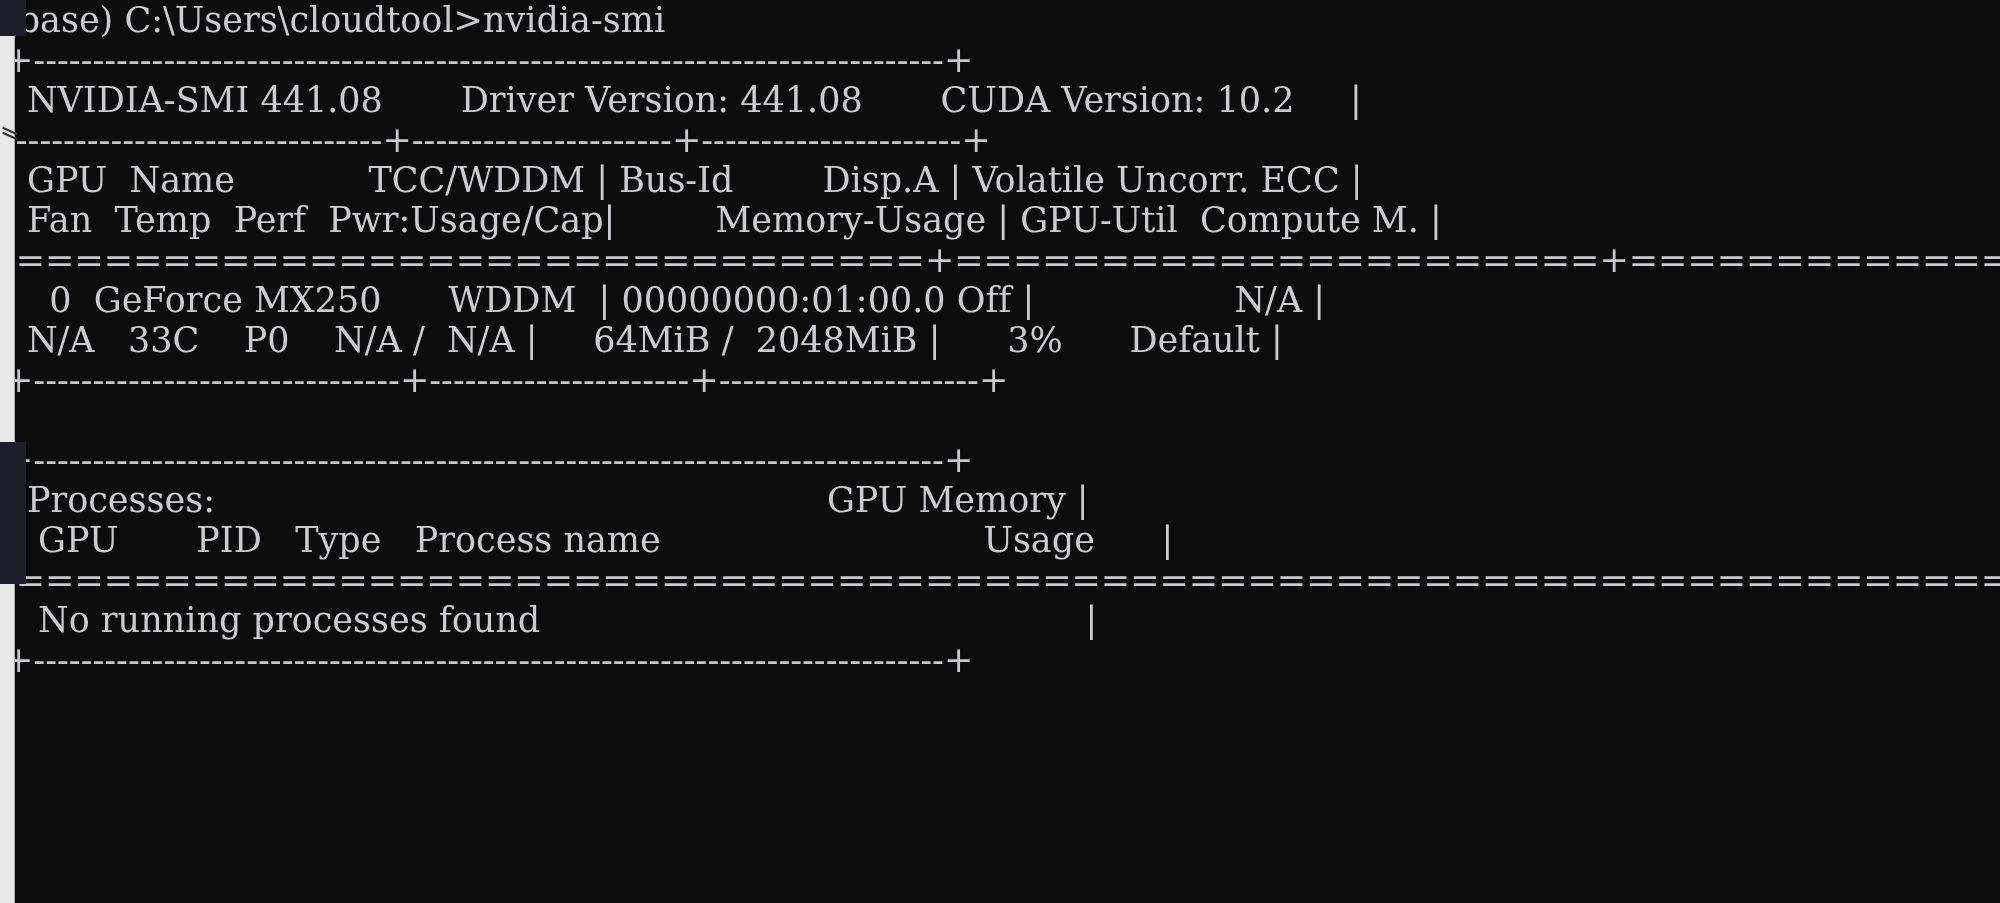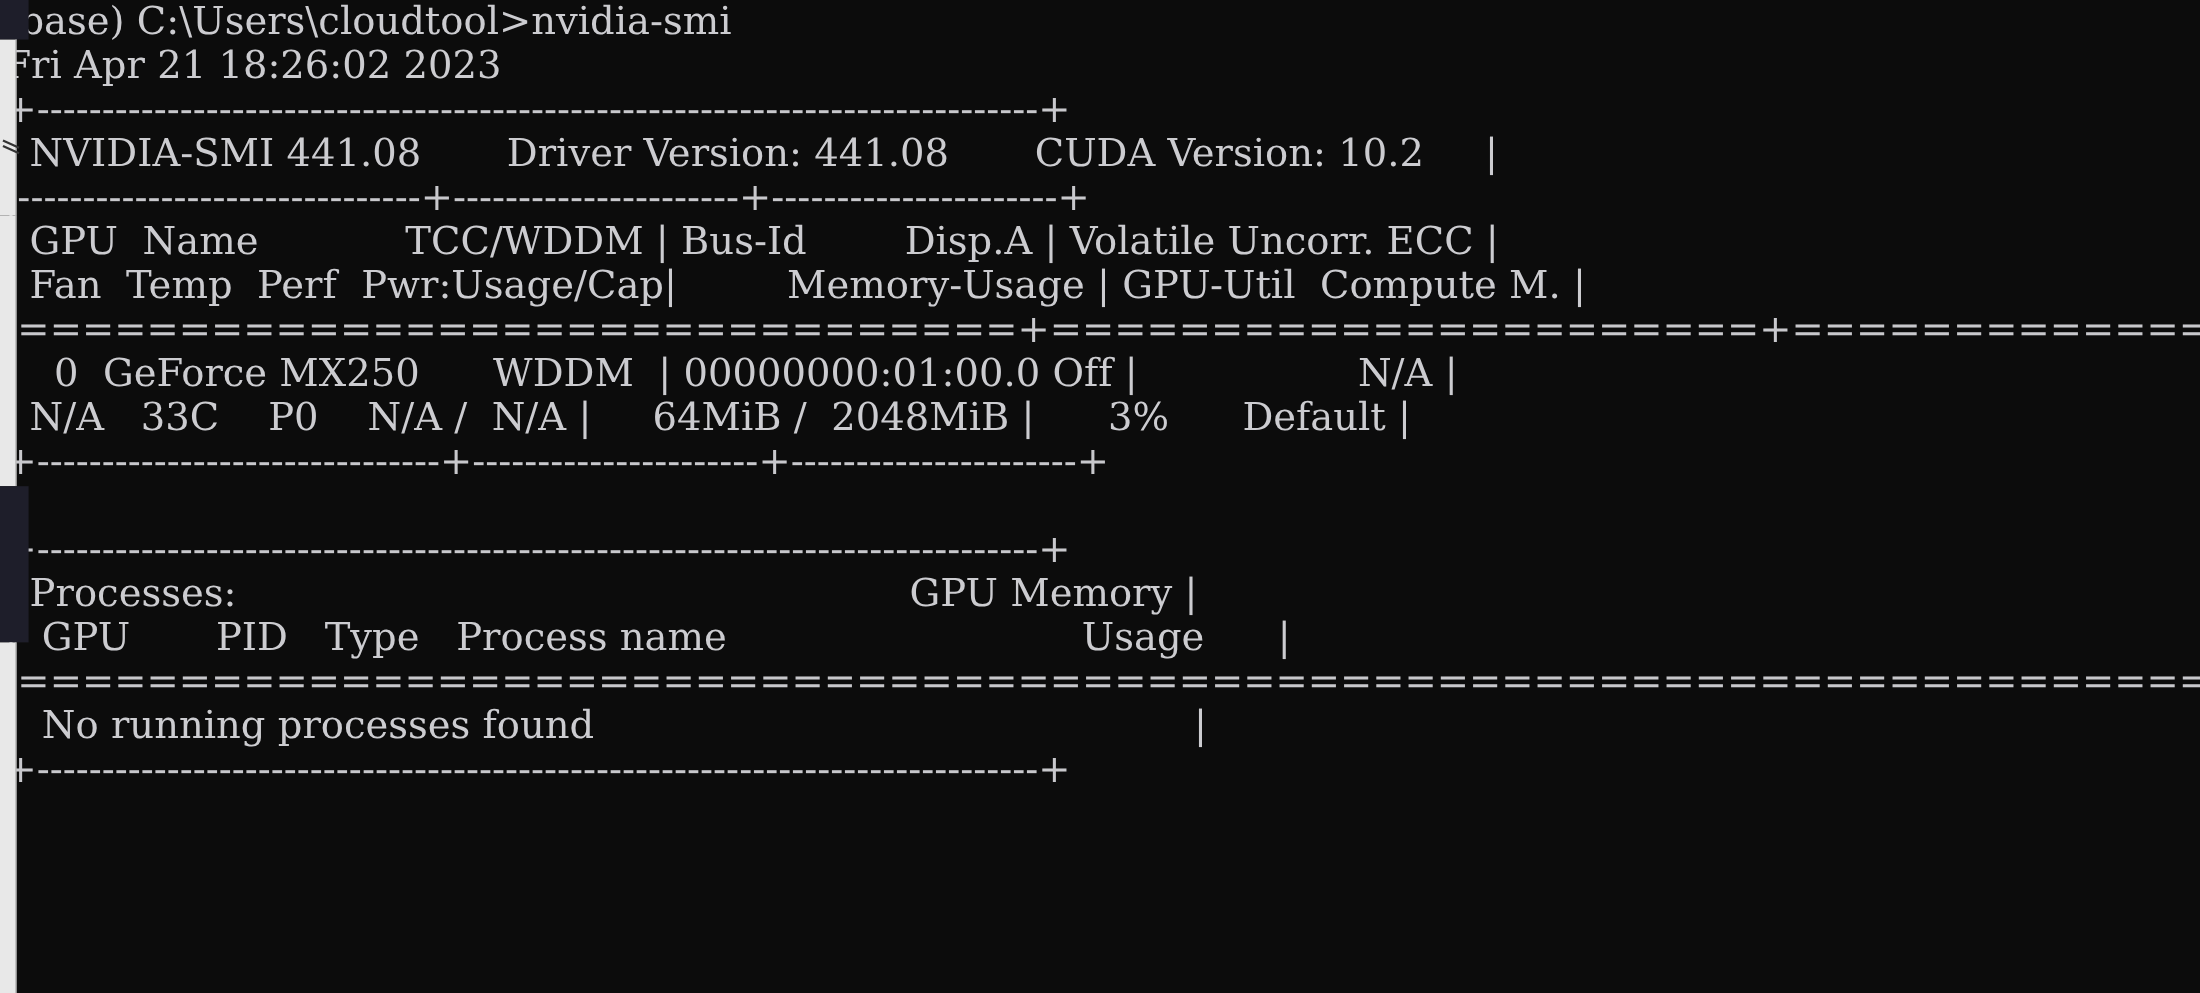--- a/index.html
+++ b/index.html
@@ -92,21 +92,20 @@
   .line.blank {
     color: transparent;
   }
 </style>
 </head>
 <body>
 
 <div id="console">
 
   <div class="line">(base) C:\Users\cloudtool&gt;nvidia-smi</div>
-  <div class="line">Fri Apr 21 18:26:02 2023</div>
   <div class="line rule">+-----------------------------------------------------------------------------+</div>
   <div class="line">| NVIDIA-SMI 441.08       Driver Version: 441.08       CUDA Version: 10.2     |</div>
   <div class="line rule">|-------------------------------+----------------------+----------------------+</div>
   <div class="line">| GPU  Name            TCC/WDDM | Bus-Id        Disp.A | Volatile Uncorr. ECC |</div>
   <div class="line">| Fan  Temp  Perf  Pwr:Usage/Cap|         Memory-Usage | GPU-Util  Compute M. |</div>
   <div class="line rule">|===============================+======================+======================|</div>
   <div class="line">|   0  GeForce MX250      WDDM  | 00000000:01:00.0 Off |                  N/A |</div>
   <div class="line">| N/A   33C    P0    N/A /  N/A |     64MiB /  2048MiB |      3%      Default |</div>
   <div class="line rule">+-------------------------------+----------------------+----------------------+</div>
   <div class="line blank"></div>

